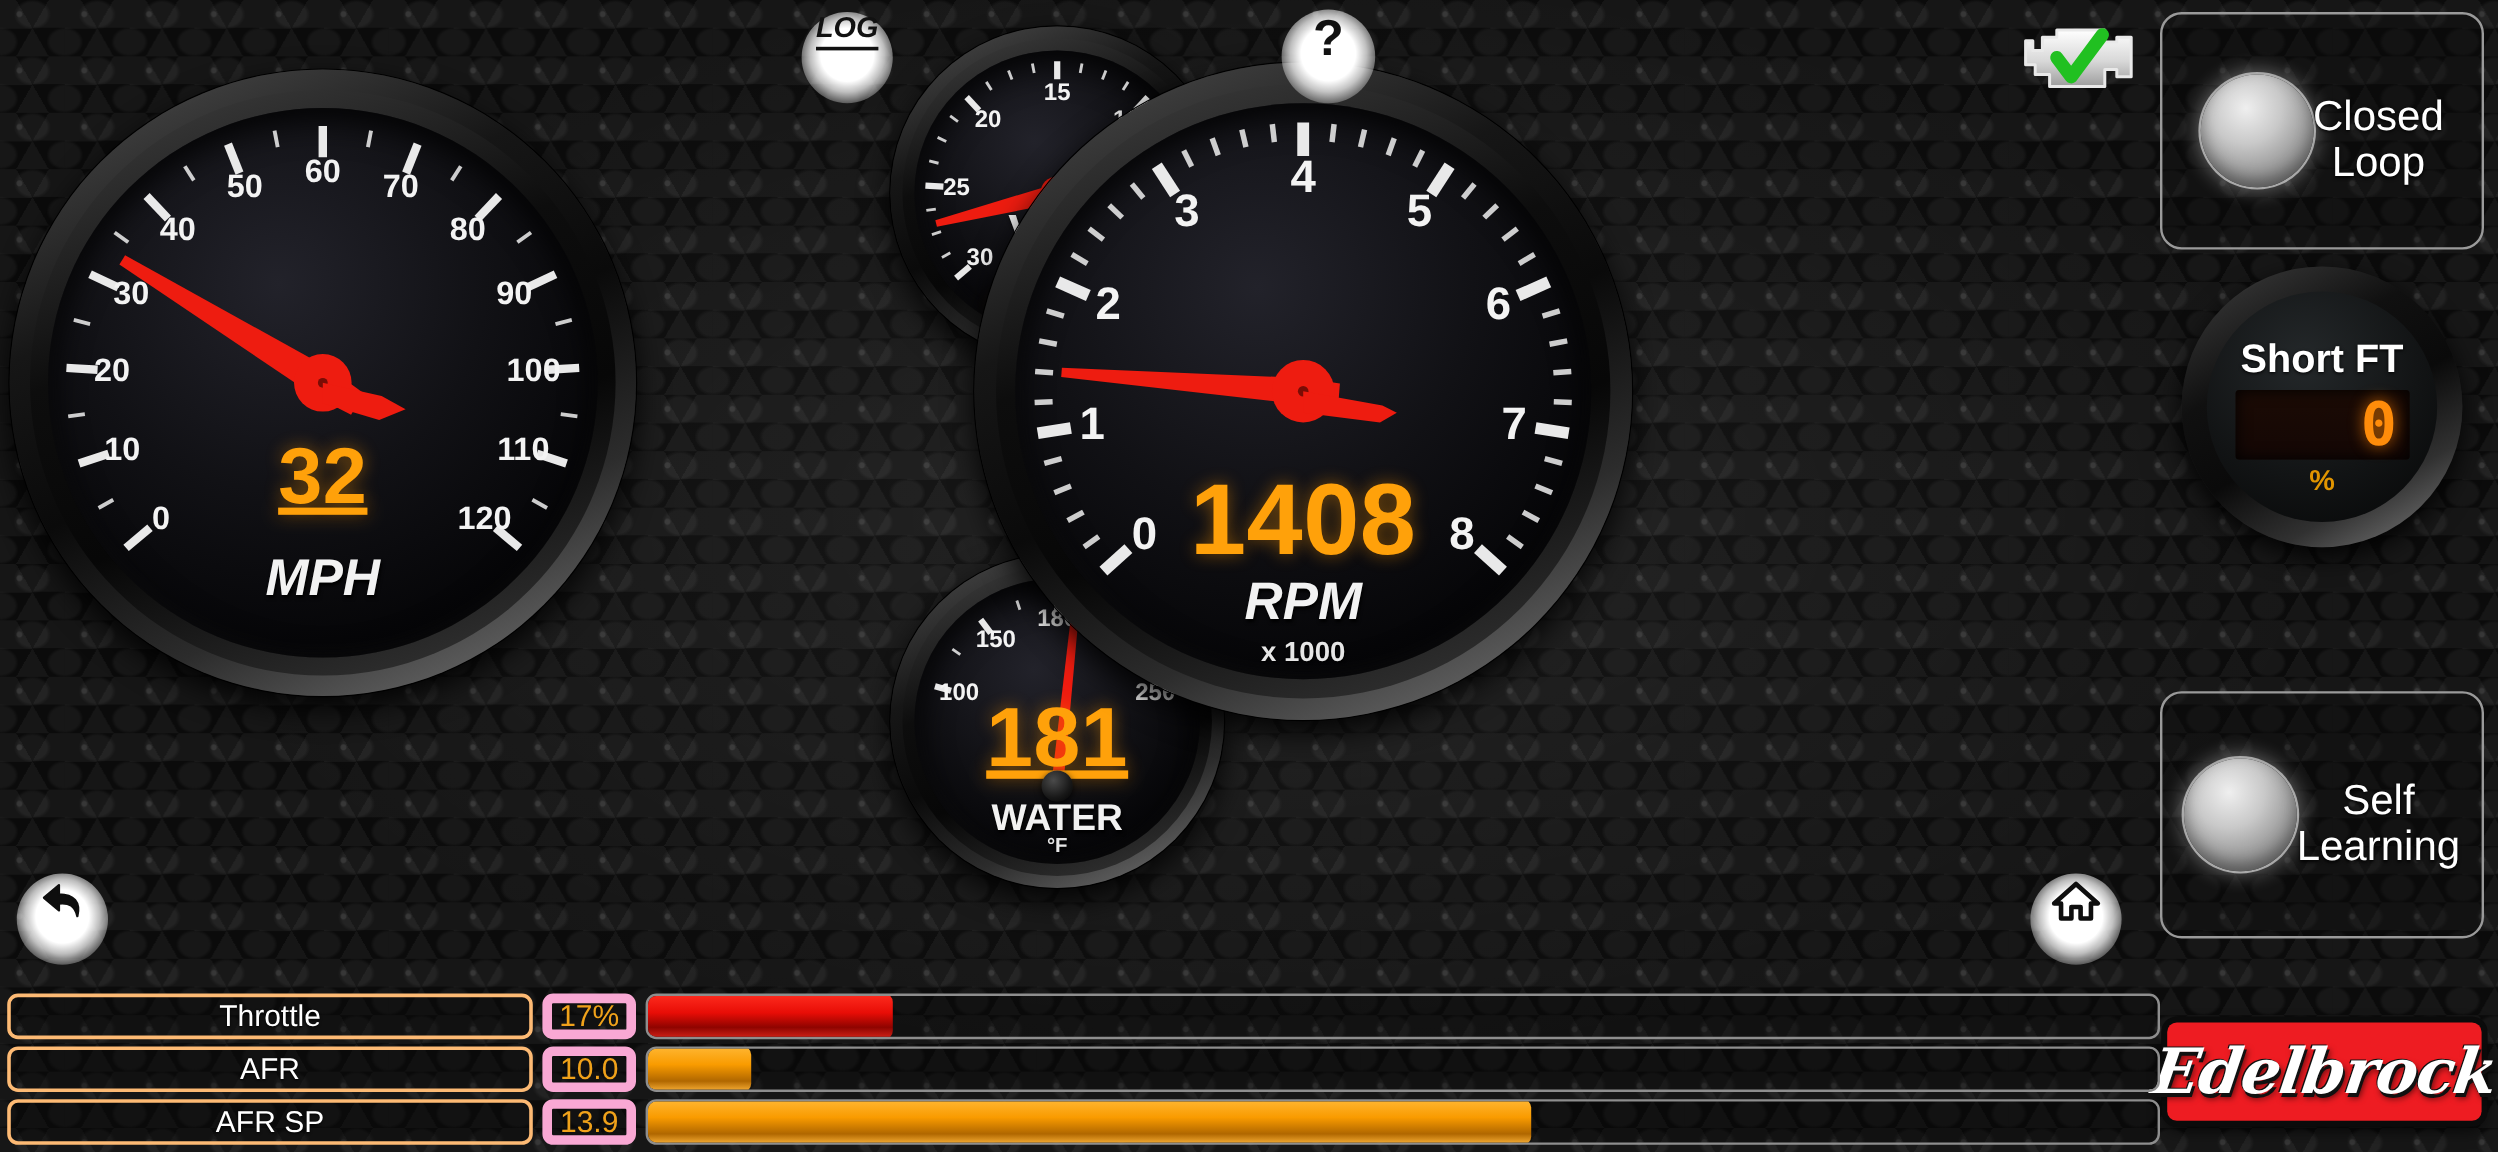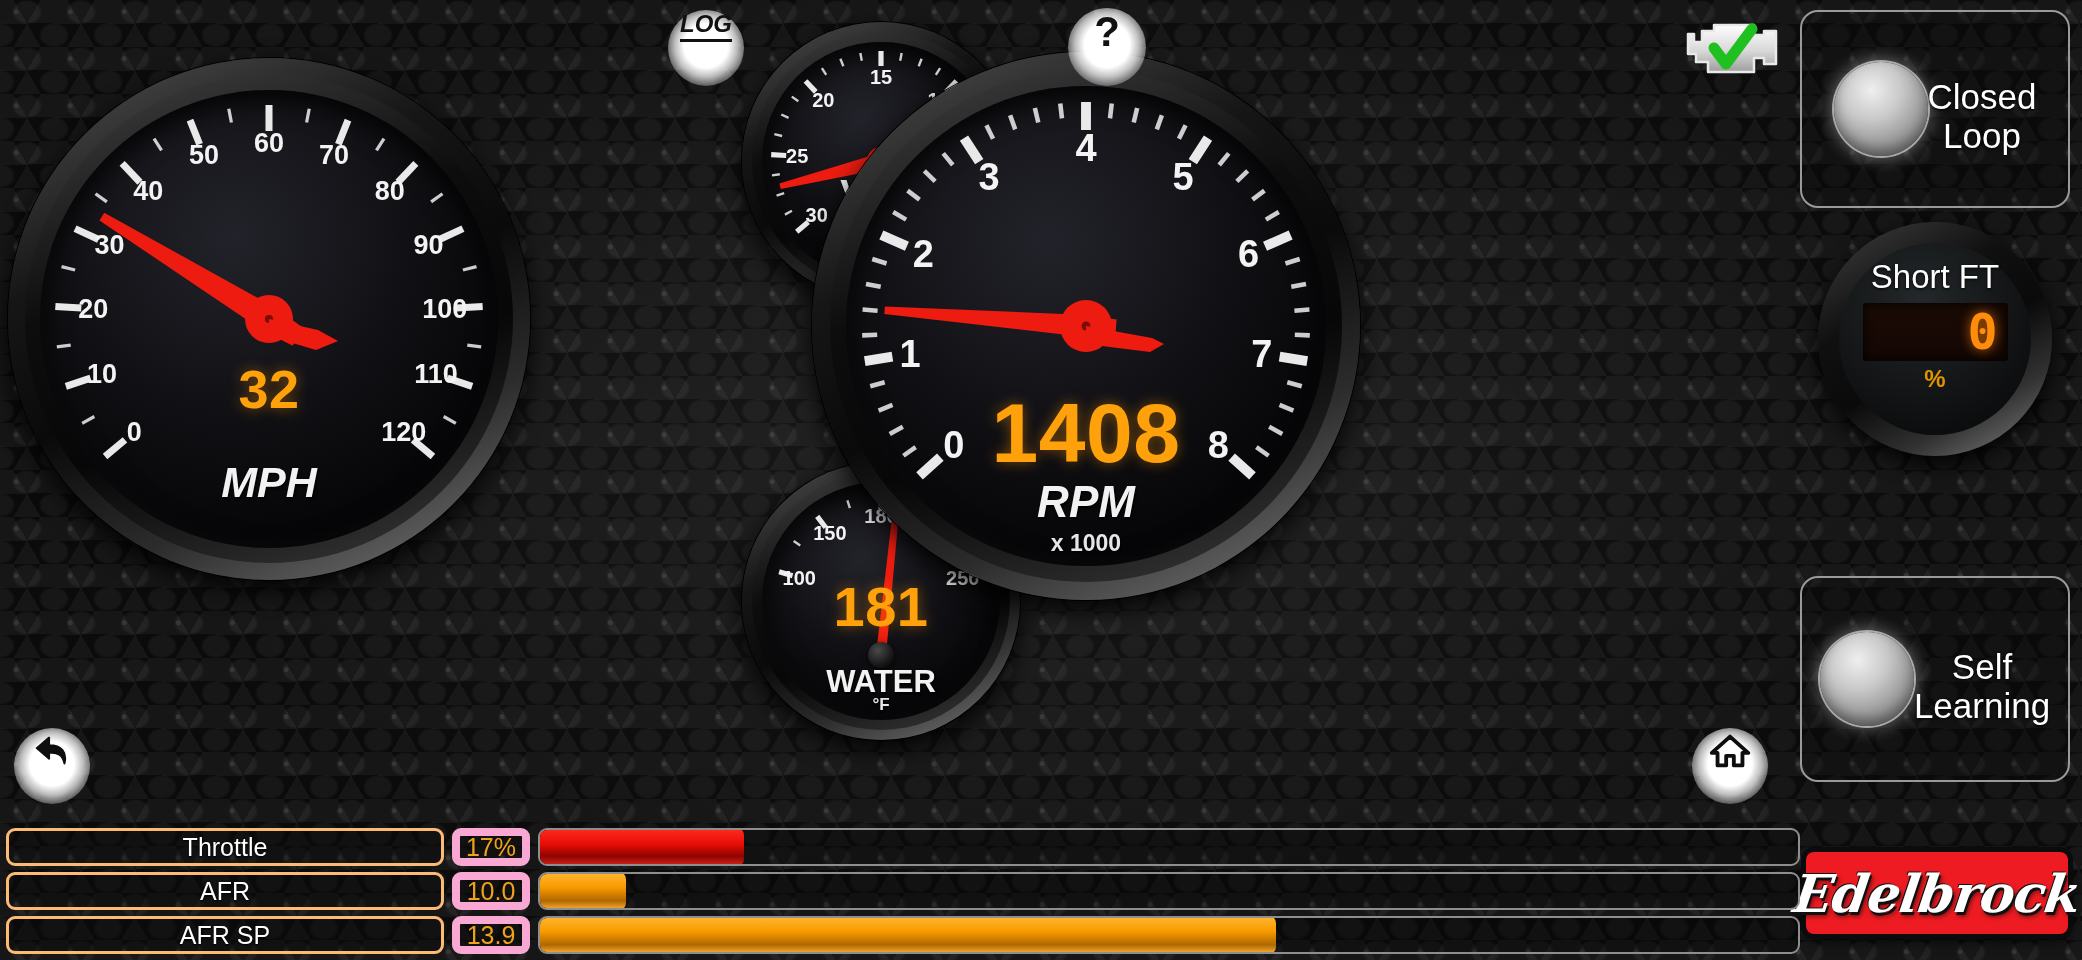--- a/index.html
+++ b/index.html
@@ -99,21 +99,21 @@
 
   
   .sft { position:absolute; border-radius:50%;
     background:linear-gradient(150deg,#777 0%,#2d2d2d 14%,#101010 34%,#0a0a0a 55%,#313131 76%,#6a6a6a 92%,#1c1c1c 100%);
     box-shadow:0 8px 22px rgba(0,0,0,.9);
     display:flex; align-items:center; justify-content:center; }
   .sft-face { width:82%; height:82%; border-radius:50%;
     background:radial-gradient(circle at 42% 30%, #24282a, #121415 55%, #050606);
     display:flex; flex-direction:column; align-items:center; justify-content:flex-start;
     padding-top:15px; }
-  .sft-title { color:#fff; font-size:33px; font-weight:400; text-shadow:0 1px 3px #000; }
+  .sft-title { color:#fff; font-size:33px; font-weight:700; text-shadow:0 1px 3px #000;margin-top:22px; }
   .sft-lcd { width:145px; height:58px; margin-top:7px;
     background:linear-gradient(#1b0b05,#140705);
     border-radius:3px; display:flex; align-items:center; justify-content:flex-end;
     padding-right:10px; box-shadow:inset 0 0 12px #000; }
   .sft-num { color:#ff8c0a; font-size:50px; font-weight:700; line-height:1;
     font-family:"DejaVu Sans Mono", monospace; text-shadow:0 0 12px rgba(255,130,0,.75); }
   .sft-pct { color:#e09400; font-size:24px; font-weight:700; margin-top:4px; }
 
   
   .logo {
@@ -212,21 +212,21 @@
   <div class="needle-wrap">
     <svg viewBox="0 0 522 522" style="position:absolute;inset:0;width:100%;height:100%;">
       <g id="speedo-needle">
           <path d="M248 261 L256.45 65 L265.55 65 L274 261 L271.4 295 L250.6 295 Z" fill="#ee1c10" transform="rotate(-58.5 261 261)"></path>
           <circle cx="261" cy="261" r="24" fill="#ee1c10"></circle>
           <circle cx="261" cy="261" r="4.08" fill="#7a0c05"></circle>
           <path d="M261 261 L310 272 L330 283 L308 292 L261 278 Z" fill="#ee1c10"></path>
         </g>
     </svg>
   </div>
-  <div class="gval" style="top:300px; font-size:54px;">32</div>
+  <div class="gval" style="top:300px; font-size:66px;text-decoration:underline;">32</div>
   <div class="glabel" style="top:400px; font-size:43px;">MPH</div>
 </div>
 
 <div class="gauge" id="vacg" style="left:742px; top:22px; width:278px; height:278px;">
   <div class="bezel"></div>
   <div class="bezel-inner" style="inset:10px;"></div>
   <div class="face" style="inset:20px;">
     <svg viewBox="0 0 238 238" id="vac-svg">
         <line x1="34.73511125691242" y1="189.70663706551932" x2="46.22577790369709" y2="180.06482292022122" stroke="#e9e9e9" stroke-width="5.2" stroke-linecap="butt" opacity="1"></line>
         <line x1="22.947366975058486" y1="172.60869042399668" x2="29.93301301323605" y2="168.70987657497875" stroke="#e9e9e9" stroke-width="2.4" stroke-linecap="butt" opacity="0.88"></line>
@@ -299,21 +299,21 @@
         <text x="200.70724415475712" y="95.57082475555507" fill="#f3f3f3" font-size="20" font-family="&quot;Liberation Sans&quot;, sans-serif" font-weight="700" text-anchor="middle" dominant-baseline="central">250</text>
       </svg>
   </div>
   <div class="needle-wrap">
     <svg viewBox="0 0 278 278" style="position:absolute;inset:0;width:100%;height:100%;">
       <g id="water-needle">
           <path d="M134 193 L136 36 L142 36 L144 193 Z" fill="#ee1c10" transform="rotate(5.920000000000002 139 193)"></path>
         </g>
     </svg>
   </div>
-  <div class="gval" style="top:112px; font-size:56px;">181</div>
+  <div class="gval" style="top:112px; font-size:70px;text-decoration:underline;">181</div>
   <div class="hub" style="left:126px; top:180px; width:26px; height:26px;
        background:radial-gradient(circle at 38% 32%,#4a4a4a,#181818 60%,#000);"></div>
   <div class="glabel" style="top:202px; font-size:31px; font-style:normal;">WATER</div>
   <div class="gsub" style="top:233px; font-size:17px;">°F</div>
 </div>
 
 <div class="gauge" id="tach" style="left:812px; top:52px; width:548px; height:548px;">
   <div class="bezel"></div>
   <div class="bezel-inner" style="inset:18px;"></div>
   <div class="face" style="inset:34px;">

